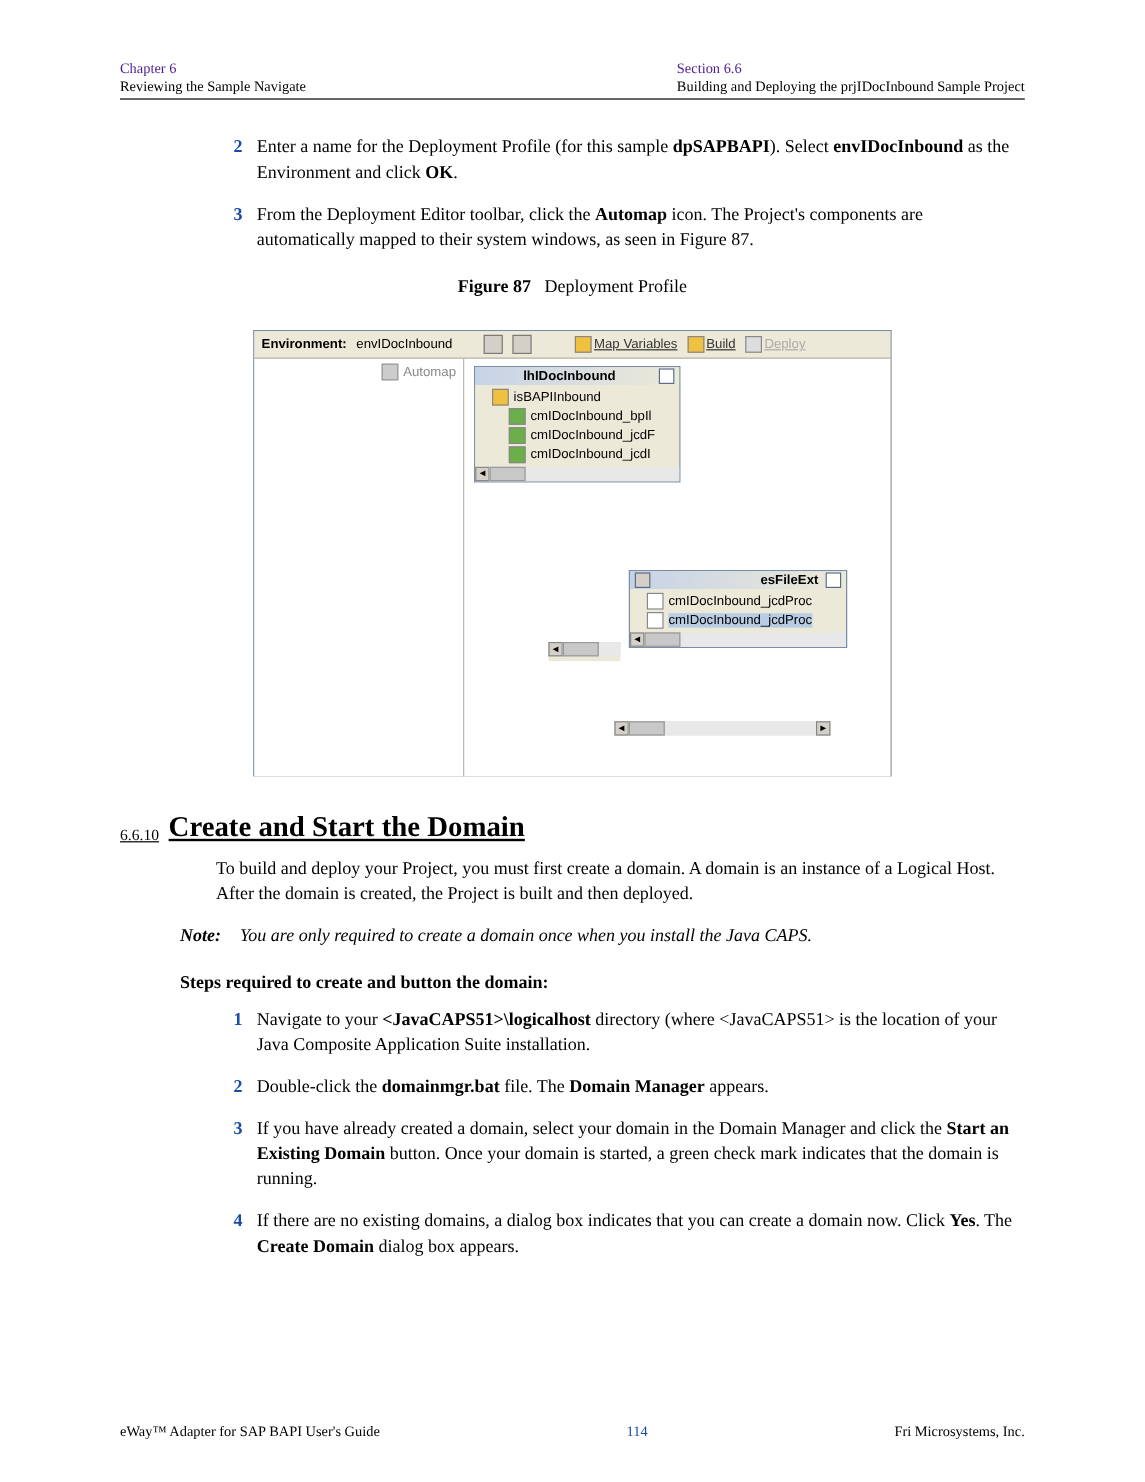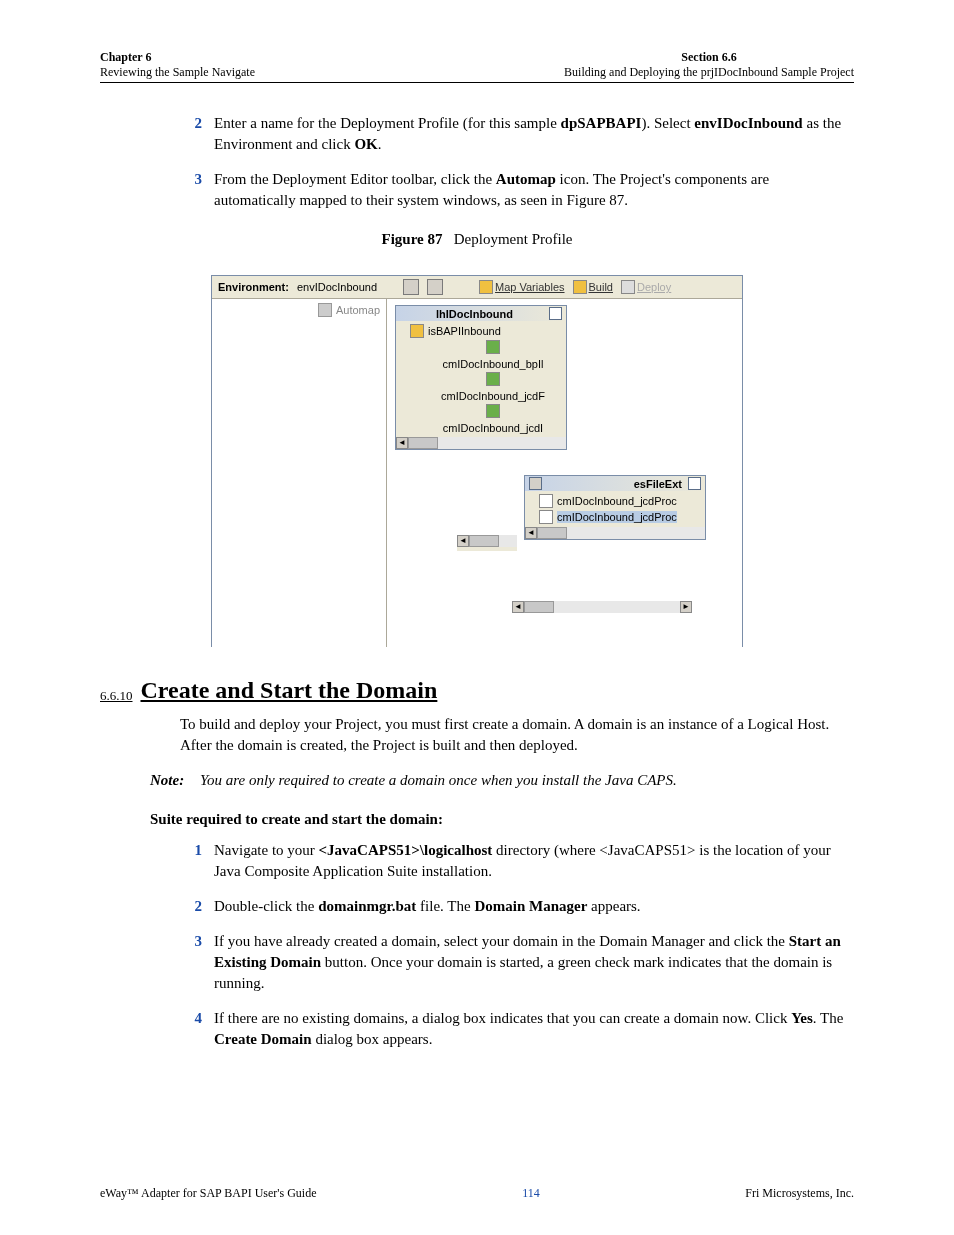--- a/index.html
+++ b/index.html
@@ -18,22 +18,22 @@
   }
   .header {
     display: flex;
     justify-content: space-between;
     border-bottom: 1px solid #000;
     padding-bottom: 2px;
     margin-bottom: 30px;
     font-size: 12px;
   }
   .header-left { text-align: left; }
-  .header-right { text-align: center; }
-  .header-link { color: #000000; font-weight: bold; }
+  .header-right { text-align: left; }
+  .header-link { color: #4c1d95; font-weight: normal; }
   .header-sub { color: #000; font-weight: normal; }
   .step-list {
     margin-left: 80px;
   }
   .step {
     display: flex;
     margin-bottom: 14px;
     font-size: 15px;
     line-height: 1.4;
   }
@@ -101,21 +101,21 @@
     background: linear-gradient(to right,#c6d3e7,#ece9d8);
     padding: 1px 4px;
     display:flex;
     justify-content: space-between;
     align-items:center;
     font-weight: bold;
   }
   .win-tit .wbox { width:11px; height:11px; background:#fff; border:1px solid #5a6d88; }
   .win-body { padding:2px 4px; background:#ece9d8; }
   .tree-row { display:flex; align-items:center; gap:4px; padding:1px 0 1px 10px; }
-  .tree-row.indent { padding-left:24px;flex-direction:column; }
+  .tree-row.indent { padding-left:24px; }
   .tree-row .ticon { width:12px; height:12px; background:#f0c040; border:1px solid #888; flex-shrink:0; }
   .tree-row .ticon.g { background:#6aaf4a; }
   .sbar { height:12px; background:#ece9d8; display:flex; }
   .sbar .arrow { width:12px; height:12px; background:#d4d0c8; border:1px solid #888; box-sizing:border-box; font-size:8px; text-align:center; line-height:10px;}
   .sbar .track { flex:1; background:#e8e8e8; display:flex; }
   .sbar .thumb { width:30px; background:#c8c8c8; border:1px solid #999; box-sizing:border-box;}
   .section-head {
     display: flex;
     align-items: flex-end;
     margin: 20px 0 10px 0;
@@ -304,21 +304,21 @@
     <span class="section-title">Create and Start the Domain</span>
   </div>
 
   <div class="para">To build and deploy your Project, you must first create a domain. A domain is an instance of a Logical Host. After the domain is created, the Project is built and then deployed.</div>
 
   <div class="note-row">
     <div class="note-label">Note:</div>
     <div class="note-text">You are only required to create a domain once when you install the Java CAPS.</div>
   </div>
 
-  <div class="steps-head">Suite required to create and start the domain:</div>
+  <div class="steps-head">Steps required to create and button the domain:</div>
 
   <div class="step-list">
     <div class="step">
       <div class="step-num">1</div>
       <div class="step-text">
         <span>Navigate to your </span><b>&lt;JavaCAPS51&gt;\logicalhost</b><span> directory (where &lt;JavaCAPS51&gt; is the location of your Java Composite Application Suite installation.</span>
       </div>
     </div>
     <div class="step">
       <div class="step-num">2</div>

